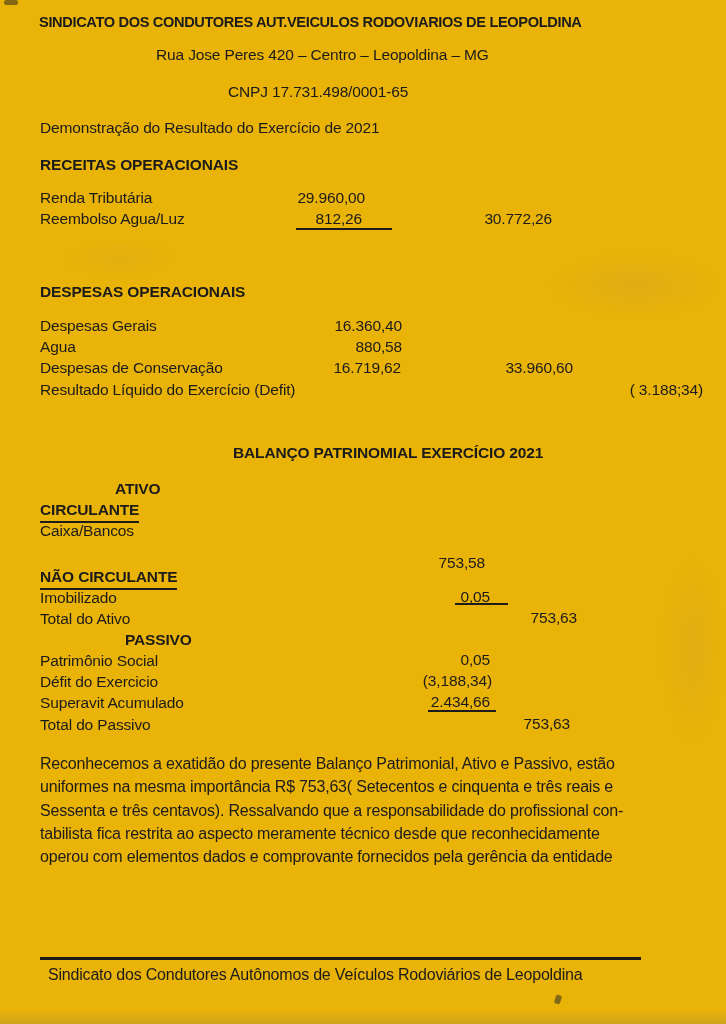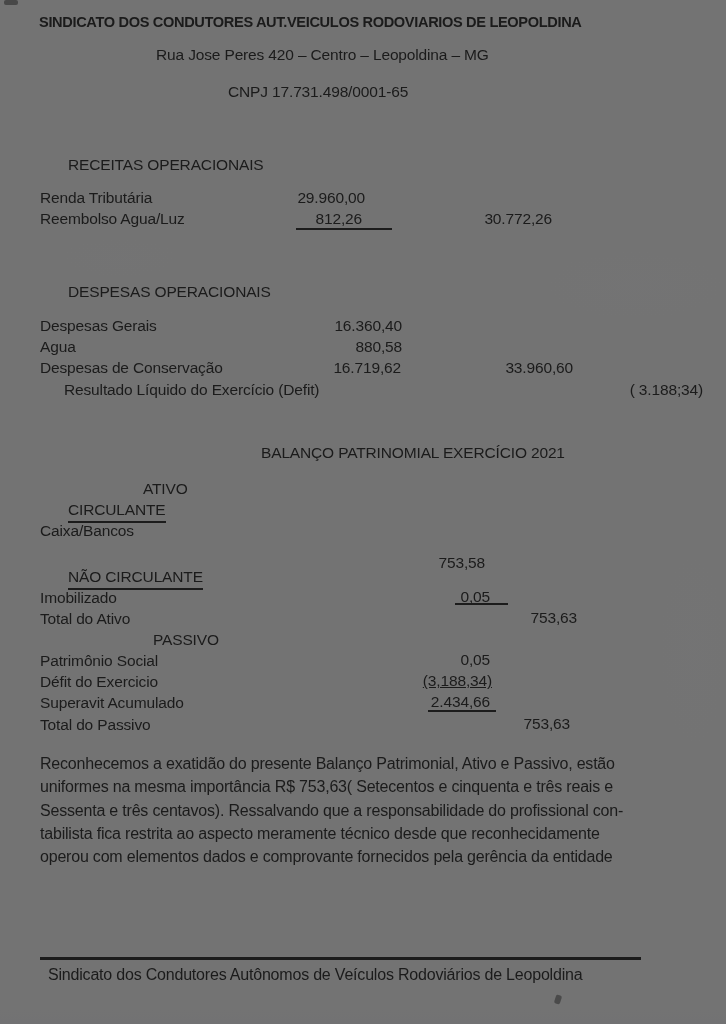--- a/index.html
+++ b/index.html
@@ -1,28 +1,28 @@
 <!DOCTYPE html>
 <html><head>
 <meta charset="utf-8">
 <style>
   html,body{margin:0;padding:0;background:#e9e9e7;}
   .page{
     position:relative;
     width:726px;height:1024px;
     margin:0 auto;
-    background:#737373;
+    background:#eab308;
     overflow:hidden;
     font-family:"Liberation Sans", sans-serif;
     color:#1b1b1b;
     letter-spacing:-0.15px;
   }
   .abs{position:absolute;white-space:nowrap;}
   .t15{font-size:15.5px;line-height:16px;}
-  .bold{font-weight:normal;margin-left:28px;}
+  .bold{font-weight:bold;}
   .org-title{font-size:14.6px;font-weight:bold;letter-spacing:-0.35px;}
   .num{position:absolute;text-align:right;font-size:15.5px;line-height:16px;white-space:nowrap;}
   .rule{position:absolute;background:#1c1c1c;height:2px;}
   .ul-head{border-bottom:2.2px solid #1c1c1c;padding-bottom:3px;}
   .para-line{font-size:16px;line-height:16px;letter-spacing:-0.2px;}
   .smudge{position:absolute;pointer-events:none;}
   .sm1{left:545px;top:250px;width:180px;height:70px;
        background:radial-gradient(ellipse at center, rgba(120,120,125,0.10), rgba(120,120,125,0) 70%);}
   .sm2{left:660px;top:555px;width:66px;height:190px;
        background:radial-gradient(ellipse at center, rgba(120,120,125,0.09), rgba(120,120,125,0) 72%);}
@@ -43,20 +43,21 @@
   <div class="smudge sm2"></div>
   <div class="smudge sm3"></div>
   <div class="smudge sm4"></div>
   <div class="smudge sm5"></div>
   <div class="smudge sm6"></div>
 
   <div class="abs org-title" style="left:39px;top:14px;">SINDICATO DOS CONDUTORES AUT.VEICULOS RODOVIARIOS DE LEOPOLDINA</div>
   <div class="abs t15" style="left:156px;top:47px;">Rua Jose Peres 420 – Centro – Leopoldina – MG</div>
   <div class="abs t15" style="left:228px;top:84px;">CNPJ 17.731.498/0001-65</div>
 
+  <div class="abs t15" style="left:40px;top:120px;">Demonstração do Resultado do Exercício de 2021</div>
 
   <div class="abs t15 bold" style="left:40px;top:157px;">RECEITAS OPERACIONAIS</div>
 
   <div class="abs t15" style="left:40px;top:190px;">Renda Tributária</div>
   <div class="num" style="left:265px;top:190px;width:100px;">29.960,00</div>
 
   <div class="abs t15" style="left:40px;top:211px;">Reembolso Agua/Luz</div>
   <div class="num" style="left:262px;top:211px;width:100px;">812,26</div>
   <div class="rule" style="left:296px;top:228px;width:96px;"></div>
   <div class="num" style="left:462px;top:211px;width:90px;">30.772,26</div>
@@ -66,21 +67,21 @@
   <div class="abs t15" style="left:40px;top:318px;">Despesas Gerais</div>
   <div class="num" style="left:292px;top:318px;width:110px;">16.360,40</div>
 
   <div class="abs t15" style="left:40px;top:339px;">Agua</div>
   <div class="num" style="left:292px;top:339px;width:110px;">880,58</div>
 
   <div class="abs t15" style="left:40px;top:360px;">Despesas de Conservação</div>
   <div class="num" style="left:291px;top:360px;width:110px;">16.719,62</div>
   <div class="num" style="left:483px;top:360px;width:90px;">33.960,60</div>
 
-  <div class="abs t15" style="left:40px;top:382px;margin-left:24px;">Resultado Líquido do Exercício (Defit)</div>
+  <div class="abs t15" style="left:40px;top:382px;">Resultado Líquido do Exercício (Defit)</div>
   <div class="num" style="left:593px;top:382px;width:110px;">( 3.188;34)</div>
 
 
   <div class="abs t15 bold" style="left:233px;top:445px;">BALANÇO PATRINOMIAL EXERCÍCIO 2021</div>
 
   <div class="abs t15 bold" style="left:115px;top:481px;">ATIVO</div>
   <div class="abs t15 bold" style="left:40px;top:502px;">
     <span class="ul-head">CIRCULANTE</span>
   </div>
   <div class="abs t15" style="left:40px;top:523px;">Caixa/Bancos</div>
@@ -95,21 +96,21 @@
 
   <div class="abs t15" style="left:40px;top:611px;">Total do Ativo</div>
   <div class="num" style="left:487px;top:610px;width:90px;">753,63</div>
 
   <div class="abs t15 bold" style="left:125px;top:632px;">PASSIVO</div>
 
   <div class="abs t15" style="left:40px;top:653px;">Patrimônio Social</div>
   <div class="num" style="left:400px;top:652px;width:90px;">0,05</div>
 
   <div class="abs t15" style="left:40px;top:674px;">Défit do Exercicio</div>
-  <div class="num" style="left:402px;top:673px;width:90px;text-decoration:underline;">(3,188,34)</div>
+  <div class="num" style="left:402px;top:673px;width:90px;">(3,188,34)</div>
 
   <div class="abs t15" style="left:40px;top:695px;">Superavit Acumulado</div>
   <div class="num" style="left:400px;top:694px;width:90px;">2.434,66</div>
   <div class="rule" style="left:428px;top:710px;width:68px;"></div>
 
   <div class="abs t15" style="left:40px;top:717px;">Total do Passivo</div>
   <div class="num" style="left:480px;top:716px;width:90px;">753,63</div>
 
   <div>
     <div class="abs para-line" style="left:40px;top:756px;">Reconhecemos a exatidão do presente Balanço Patrimonial, Ativo e Passivo, estão</div>

